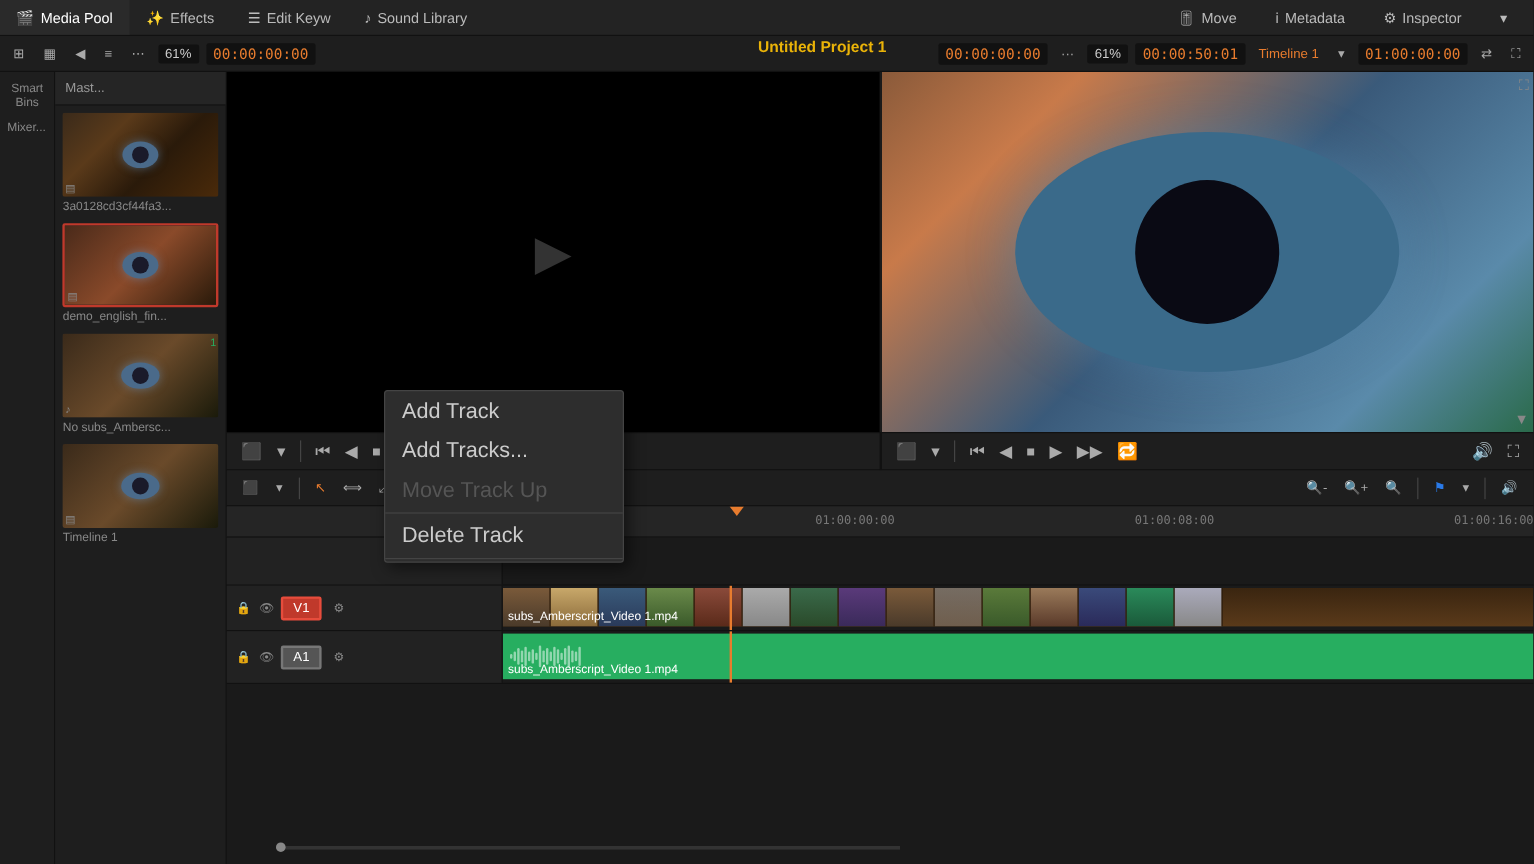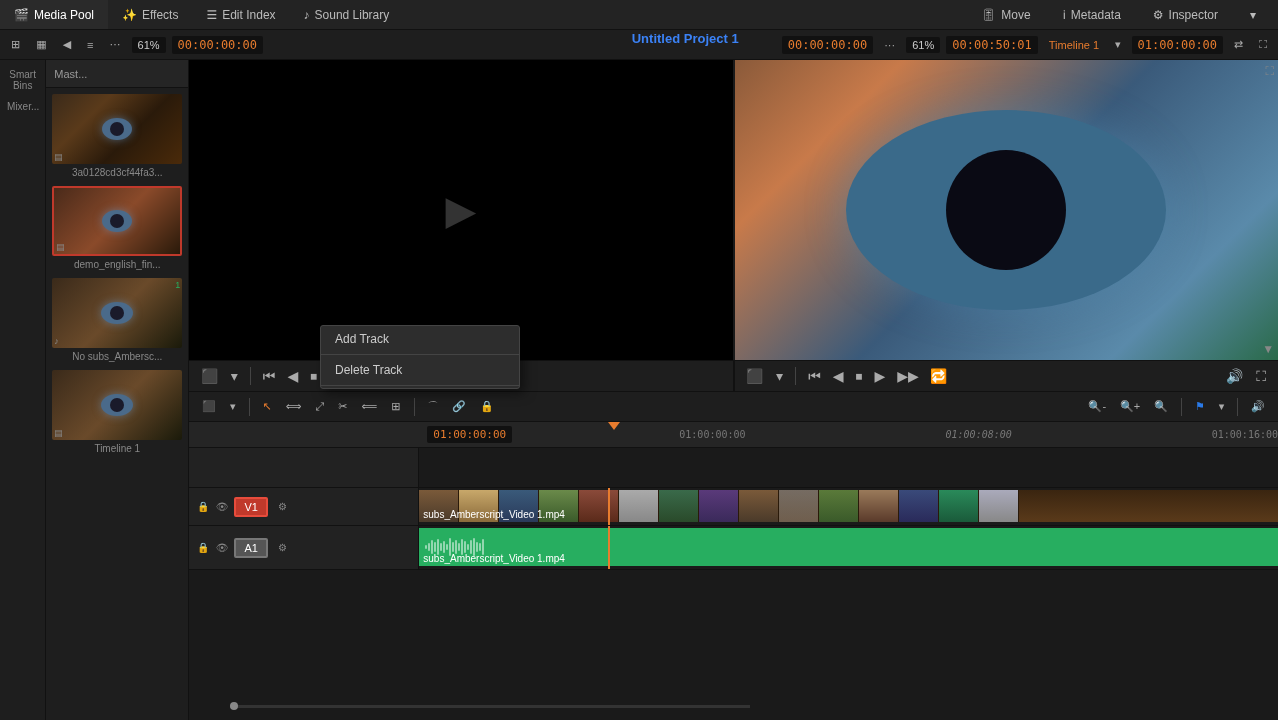--- a/index.html
+++ b/index.html
@@ -33,21 +33,21 @@
       cursor: pointer;
       white-space: nowrap;
     }
     .nav-item.active {
       background: #2a2a2a;
       color: #fff;
     }
     .nav-title {
       flex: 1;
       text-align: center;
-      color: #3b82f6;
+      color: #eab308;
       font-size: 13px;
       font-weight: bold;
       margin-top: 48px;
     }
     .nav-right {
       display: flex;
       align-items: center;
       gap: 4px;
       padding-right: 8px;
     }
@@ -97,41 +97,40 @@
       height: calc(720px - 60px);
     }
 
     
     .left-sidebar {
       width: 80px;
       background: #1e1e1e;
       border-right: 1px solid #111;
       display: flex;
       flex-direction: column;
-      align-items: flex-end;
+      align-items: flex-start;
       padding-top: 6px;
       gap: 4px;
     }
     .sidebar-label {
       color: #888;
       font-size: 10px;
       writing-mode: horizontal-tb;
       text-align: center;
       padding: 3px 6px;
       cursor: pointer;
     }
 
     
     .media-pool {
       width: 145px;
       background: #1e1e1e;
       border-right: 1px solid #111;
       display: flex;
       flex-direction: column;
-      text-align: center;
     }
     .media-pool-header {
       height: 28px;
       background: #252525;
       display: flex;
       align-items: center;
       padding: 0 8px;
       font-size: 11px;
       color: #999;
       border-bottom: 1px solid #111;
@@ -396,21 +395,21 @@
       top: 325px;
       background: #2d2d2d;
       border: 1px solid #444;
       border-radius: 3px;
       min-width: 200px;
       box-shadow: 4px 4px 12px rgba(0,0,0,0.5);
       z-index: 100;
     }
     .menu-item {
       padding: 6px 14px;
-      font-size: 12px;
+      font-size: 18px;
       color: #ccc;
       cursor: pointer;
       display: flex;
       align-items: center;
       justify-content: space-between;
     }
     .menu-item.disabled { color: #555; cursor: default; }
     .menu-item.highlighted {
       background: #c0392b;
       color: #fff;
@@ -444,21 +443,21 @@
   <div class="nav-item active">
     <span>🎬</span>
     <span>Media Pool</span>
   </div>
   <div class="nav-item">
     <span>✨</span>
     <span>Effects</span>
   </div>
   <div class="nav-item">
     <span>☰</span>
-    <span>Edit Index</span>
+    <span>Edit Keyw</span>
   </div>
   <div class="nav-item">
     <span>♪</span>
     <span>Sound Library</span>
   </div>
   <div class="nav-title">Untitled Project 1</div>
   <div class="nav-right">
     <div class="nav-item">
       <span>🎚</span>
       <span>Move</span>
@@ -637,21 +636,21 @@
     </div>
 
     <div class="timeline-section">
 
       <div class="timeline-ruler">
         <div style="width:230px;min-width:230px;display:flex;align-items:center;padding:0 8px;">
           <span class="timecode" style="font-size:11px;">01:00:00:00</span>
         </div>
         <div style="flex:1;display:flex;align-items:center;gap:200px;padding-left:30px;position:relative;">
           <span style="font-size:10px;color:#777;font-family:monospace;">01:00:00:00</span>
-          <span style="font-size:10px;color:#777;font-family:monospace;font-style:italic;">01:00:08:00</span>
+          <span style="font-size:10px;color:#777;font-family:monospace;">01:00:08:00</span>
           <span style="font-size:10px;color:#777;font-family:monospace;">01:00:16:00</span>
         </div>
 
         <div class="playhead-triangle"></div>
       </div>
 
       <div style="height:40px;background:#1a1a1a;border-bottom:1px solid #111;">
         <div style="height:100%;width:230px;border-right:1px solid #111;background:#222;"></div>
       </div>
 
@@ -730,18 +729,24 @@
 
       <div class="empty-tracks"></div>
     </div>
   </div>
 </div>
 
 <div class="context-menu">
   <div class="menu-item">
     <span>Add Track</span>
   </div>
+  <div class="menu-item">
+    <span>Add Tracks...</span>
+  </div>
+  <div class="menu-item disabled">
+    <span>Move Track Up</span>
+  </div>
   <div class="menu-divider"></div>
   <div class="menu-item">
     <span>Delete Track</span>
   </div>
   <div class="menu-divider"></div>
 </div>
 
 </body></html>

